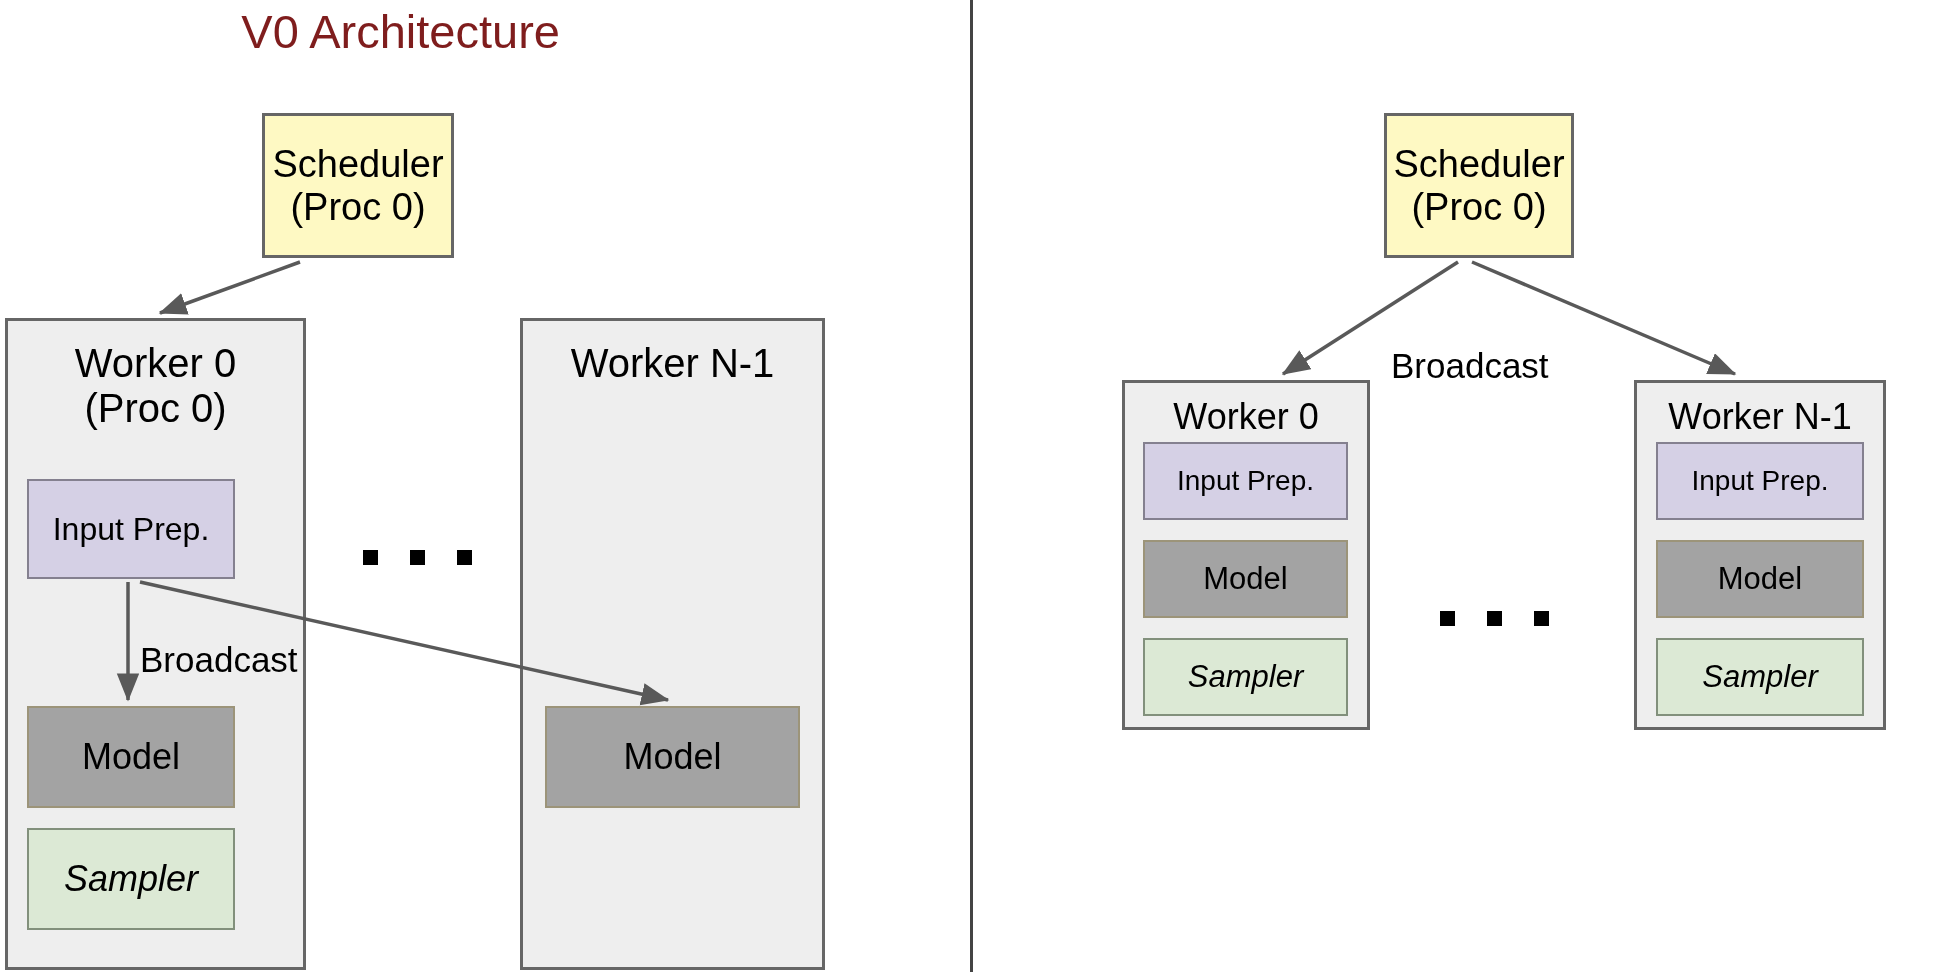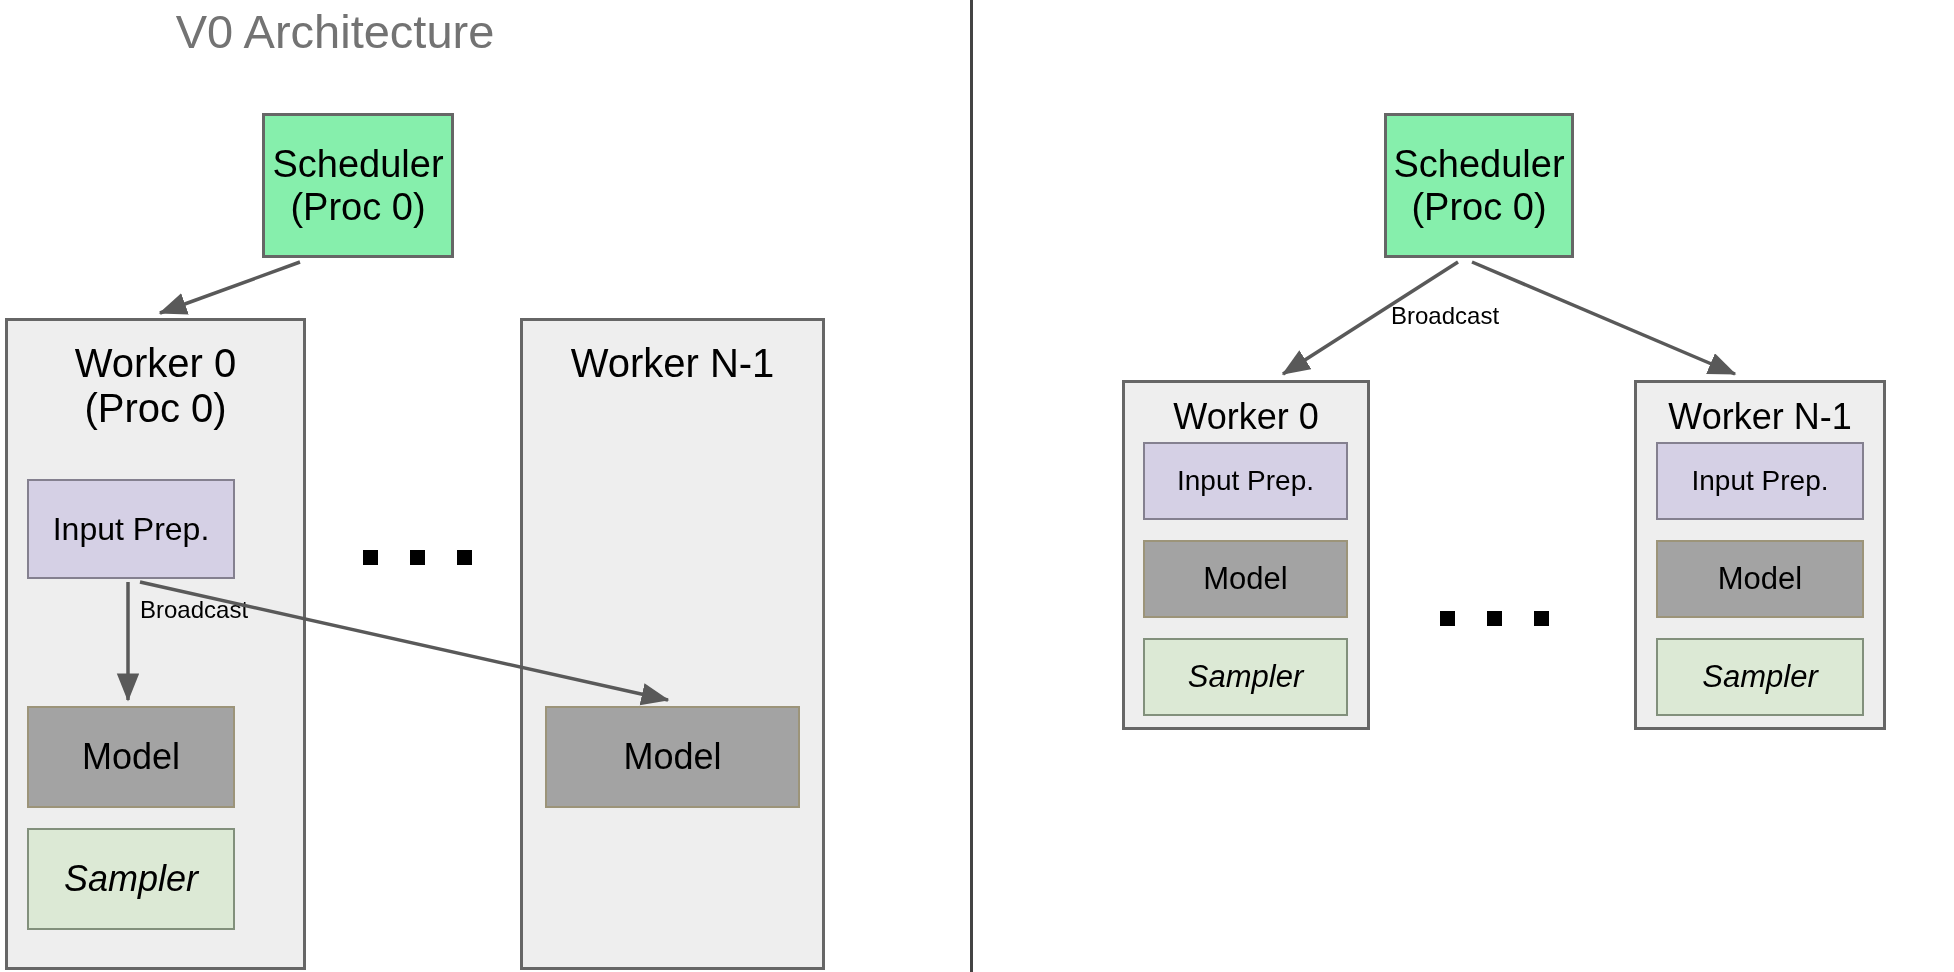--- a/index.html
+++ b/index.html
@@ -14,23 +14,23 @@
     position: relative;
     width: 1954px;
     height: 972px;
     background: #ffffff;
     overflow: hidden;
   }
 
   
   .panel-title {
     position: absolute;
-    text-align: center;
+    text-align: right;
     font-size: 47px;
-    color: #737373;
+    color: #7f1d1d;
     white-space: nowrap;
     line-height: 1.1;
   }
 
   
   .divider {
     position: absolute;
     width: 3px;
     background: #444444;
   }
@@ -44,21 +44,21 @@
     flex-direction: column;
     align-items: center;
     color: #000000;
     line-height: 1.12;
   }
 
   .worker-box {
     background: #eeeeee;
   }
   .scheduler-box {
-    background: #86efac;
+    background: #fef9c3;
     justify-content: center;
     text-align: center;
   }
 
   .box-title {
     text-align: center;
     white-space: pre-line;
   }
 
   .sub-box {
@@ -81,23 +81,24 @@
     left: 0;
     top: 0;
     width: 1954px;
     height: 972px;
     pointer-events: none;
   }
 
   
   .edge-label {
     position: absolute;
-    font-size: 24px;
+    font-size: 35px;
     color: #000000;
     white-space: nowrap;
+    margin-top: 44px;
   }
 
   
   .dots {
     position: absolute;
     display: flex;
     align-items: center;
   }
   .dots .dot {
     width: 15px;

